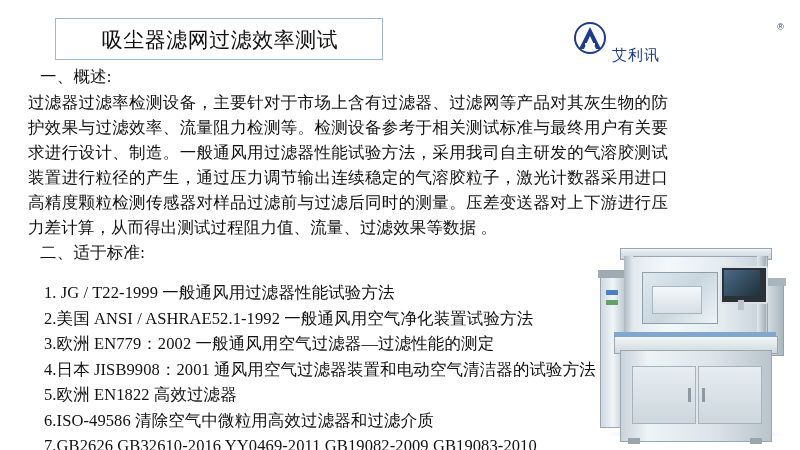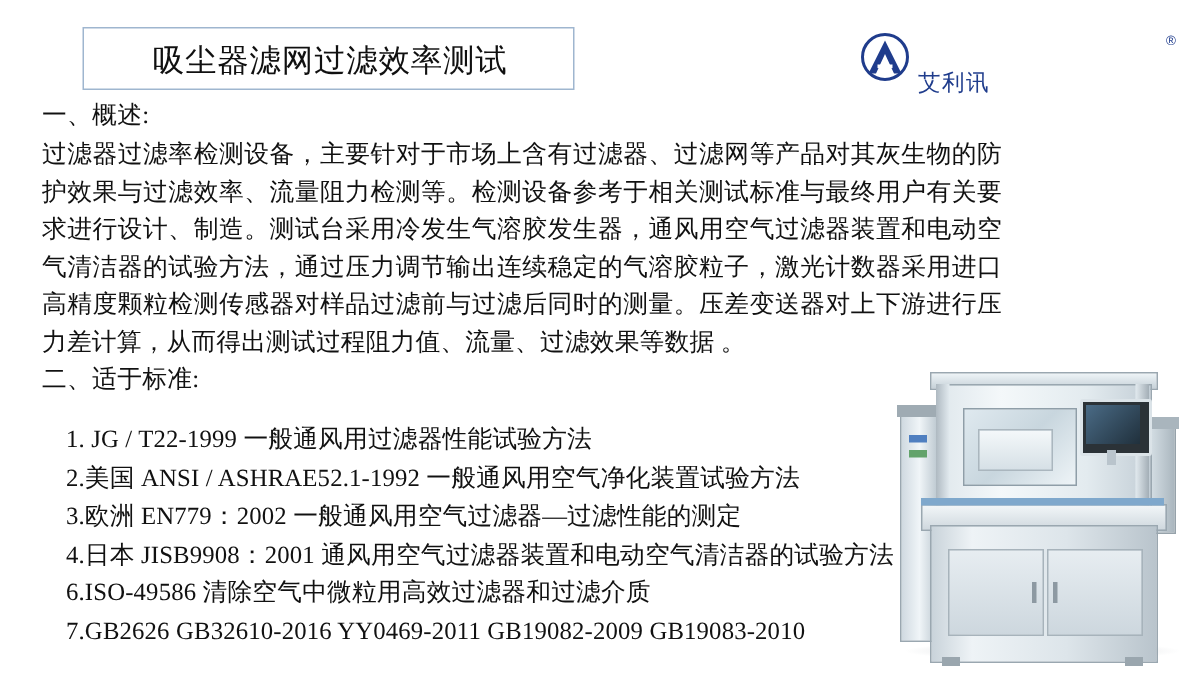--- a/index.html
+++ b/index.html
@@ -92,21 +92,21 @@
   
   .content {
     position: absolute;
     left: 28px;
     top: 66px;
     width: 640px;
   }
   .sec-head {
     font-size: 16.5px;
     color: #111111;
-    margin: 0 0 2px 0;
+    margin: 0 0 2px 12px;
     letter-spacing: 0.2px;
   }
   .para {
     font-size: 16.5px;
     color: #111111;
     line-height: 25px;
     text-align: justify;
     margin: 0 0 2px 0;
     letter-spacing: 0.1px;
   }
@@ -233,27 +233,28 @@
       <circle cx="16" cy="16" r="15" fill="none" stroke="#1f3c8c" stroke-width="2"></circle>
       <path d="M16 5 L27 27 L22 27 L16 14 L10 27 L5 27 Z" fill="#1f3c8c"></path>
       <rect x="11" y="21" width="10" height="2.4" fill="#ffffff"></rect>
     </svg>
     <div class="logo-cn">艾利讯</div>
     <div class="logo-r">®</div>
   </div>
 
   <div class="content">
     <p class="sec-head">一、概述:</p>
-    <p class="para">过滤器过滤率检测设备，主要针对于市场上含有过滤器、过滤网等产品对其灰生物的防护效果与过滤效率、流量阻力检测等。检测设备参考于相关测试标准与最终用户有关要求进行设计、制造。测试台采用冷发生气溶胶发生器，通风用空气过滤器装置和电动空气清洁器的试验方法，通过压力调节输出连续稳定的气溶胶粒子，激光计数器采用进口高精度颗粒检测传感器对样品过滤前与过滤后同时的测量。压差变送器对上下游进行压力差计算，从而得出测试过程阻力值、流量、过滤效果等数据 。</p>
+    <p class="para">过滤器过滤率检测设备，主要针对于市场上含有过滤器、过滤网等产品对其灰生物的防护效果与过滤效率、流量阻力检测等。检测设备参考于相关测试标准与最终用户有关要求进行设计、制造。一般通风用过滤器性能试验方法，采用我司自主研发的气溶胶测试装置进行粒径的产生，通过压力调节输出连续稳定的气溶胶粒子，激光计数器采用进口高精度颗粒检测传感器对样品过滤前与过滤后同时的测量。压差变送器对上下游进行压力差计算，从而得出测试过程阻力值、流量、过滤效果等数据 。</p>
     <p class="sec-head">二、适于标准:</p>
     <ul class="std-list">
       <li>1. JG / T22-1999  一般通风用过滤器性能试验方法</li>
       <li>2.美国 ANSI / ASHRAE52.1-1992  一般通风用空气净化装置试验方法</li>
       <li>3.欧洲 EN779：2002  一般通风用空气过滤器—过滤性能的测定</li>
       <li>4.日本 JISB9908：2001 通风用空气过滤器装置和电动空气清洁器的试验方法</li>
+      <li>5.欧洲 EN1822  高效过滤器</li>
       <li>6.ISO-49586  清除空气中微粒用高效过滤器和过滤介质</li>
       <li>7.GB2626 GB32610-2016 YY0469-2011 GB19082-2009 GB19083-2010</li>
     </ul>
   </div>
 
   <div class="photo">
     <div class="m m-shadow"></div>
     <div class="m m-tower"></div>
     <div class="m m-tower-cap"></div>
     <div class="m m-led1"></div>

